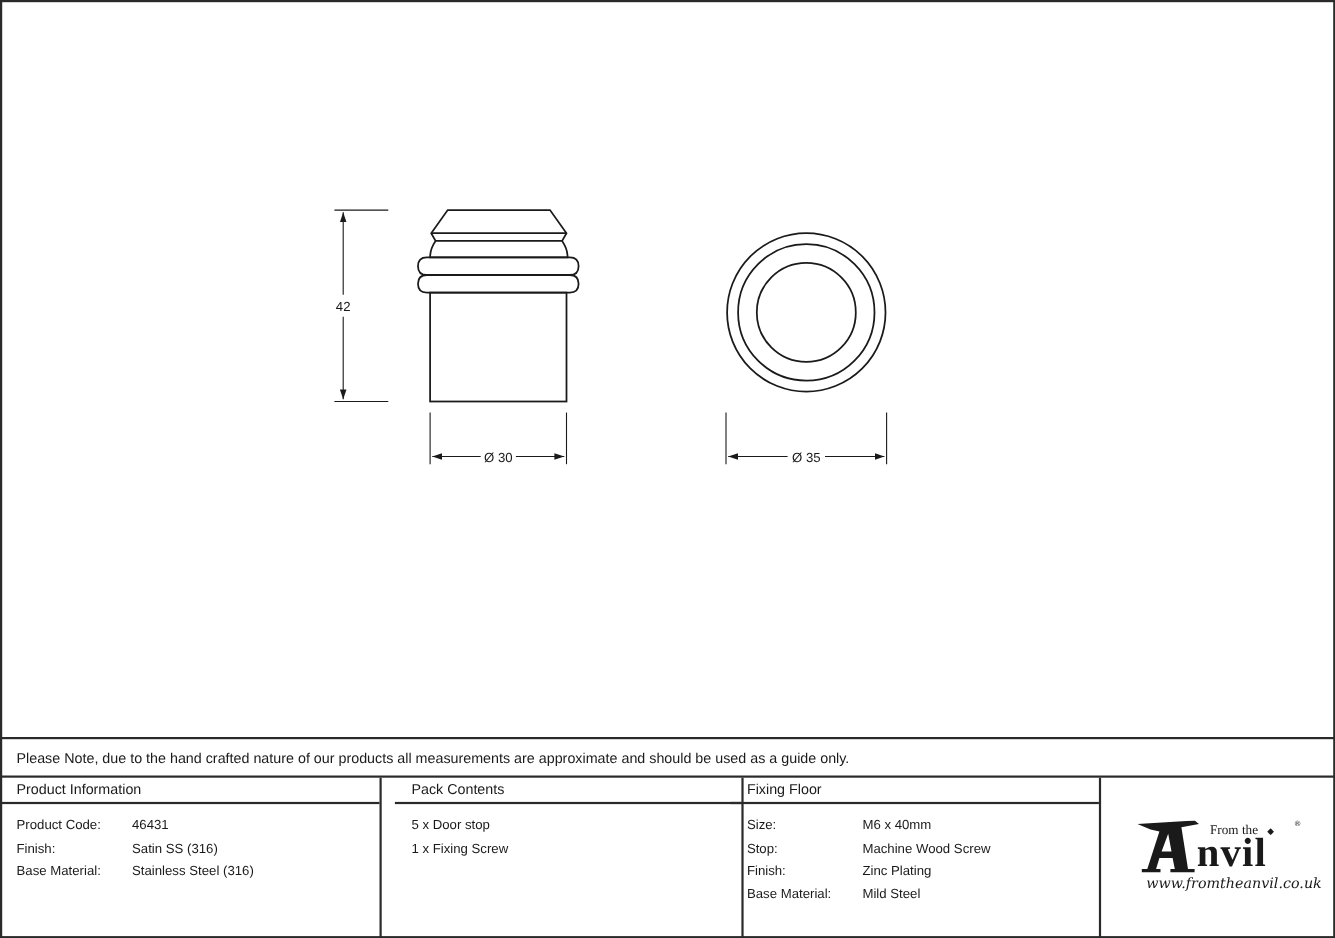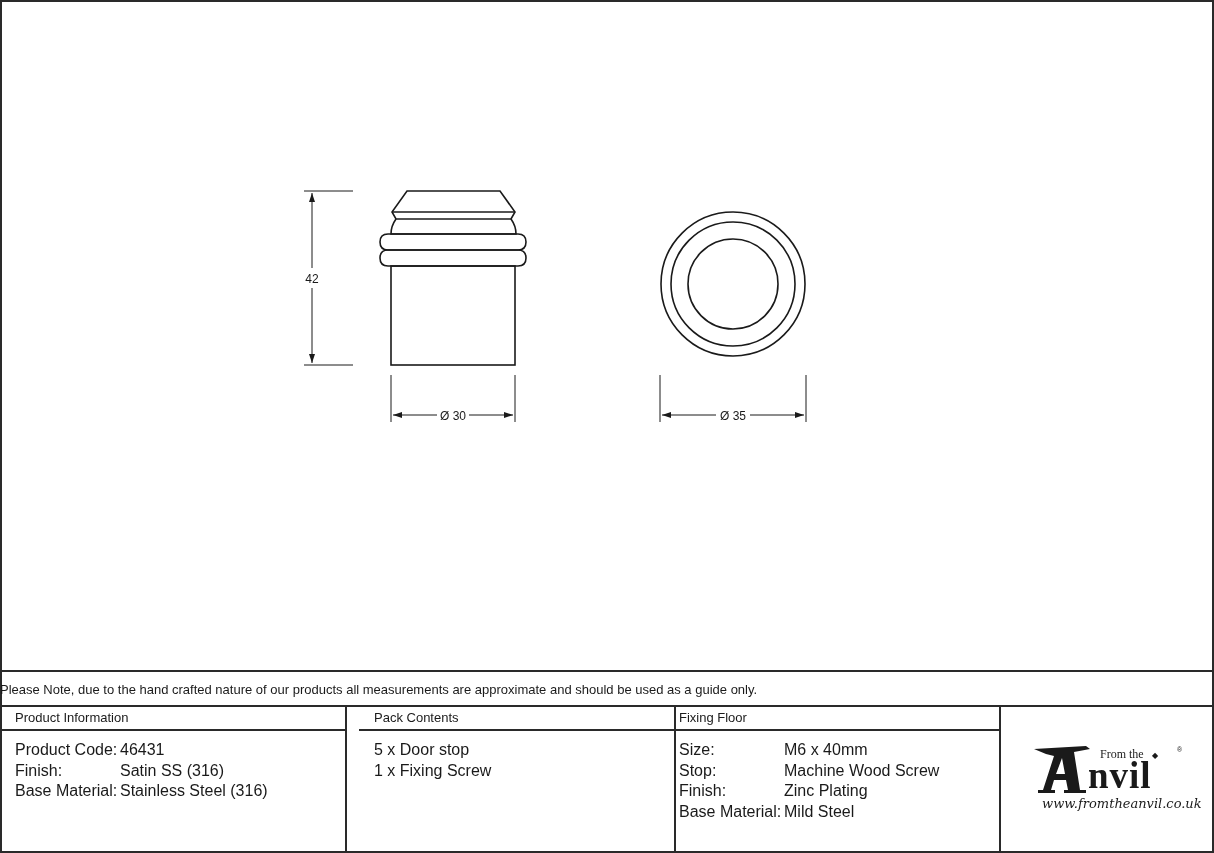--- a/index.html
+++ b/index.html
@@ -3,26 +3,26 @@
   <meta charset="utf-8">
   <style>
     html, body { margin: 0; padding: 0; background: #ffffff; }
     body { width: 1214px; height: 853px; position: relative; overflow: hidden;
            font-family: "Liberation Sans", "DejaVu Sans", sans-serif; color: #1a1a1a; }
     .frame { position: absolute; left: 0; top: 0; width: 1214px; height: 853px;
              box-sizing: border-box; border: 2px solid #2a2a2a; }
     .drawing { position: absolute; left: 0; top: 0; width: 1214px; height: 670px; }
     .note-row { position: absolute; left: 0; top: 670px; width: 1214px; height: 37px;
                 box-sizing: border-box; border-top: 2px solid #2a2a2a; border-bottom: 2px solid #2a2a2a;
-                font-size: 13px; line-height: 35px; padding-left: 0; }
+                font-size: 13px; line-height: 35px; padding-left: 15px; }
     .table { position: absolute; left: 0; top: 707px; width: 1214px; height: 146px; }
     .col { position: absolute; top: 0; height: 146px; box-sizing: border-box; }
     .col .head { height: 24px; line-height: 22px; font-size: 13px; padding-left: 15px;
                  border-bottom: 2px solid #2a2a2a; box-sizing: border-box; }
-    .col .body { padding: 9px 0 0 15px; font-size: 16px; }
+    .col .body { padding: 9px 0 0 15px; font-size: 12px; }
     .kv { display: flex; height: 20.7px; line-height: 20.7px; }
     .kv .k { width: 105px; }
     .line { height: 20.7px; line-height: 20.7px; }
     .c1 { left: 0; width: 347px; border-right: 2px solid #2a2a2a; }
     .c2 { left: 359px; width: 317px; border-right: 2px solid #2a2a2a; }
     .c3 { left: 664px; width: 337px; border-right: 2px solid #2a2a2a; }
     .c4 { left: 1001px; width: 213px; }
     .logo-from { position: absolute; left: 1100px; top: 748px; font-family: "Liberation Serif", serif;
                  font-size: 12px; }
     .logo-anvil { position: absolute; left: 1075px; top: 748px; font-family: "Liberation Serif", serif;

